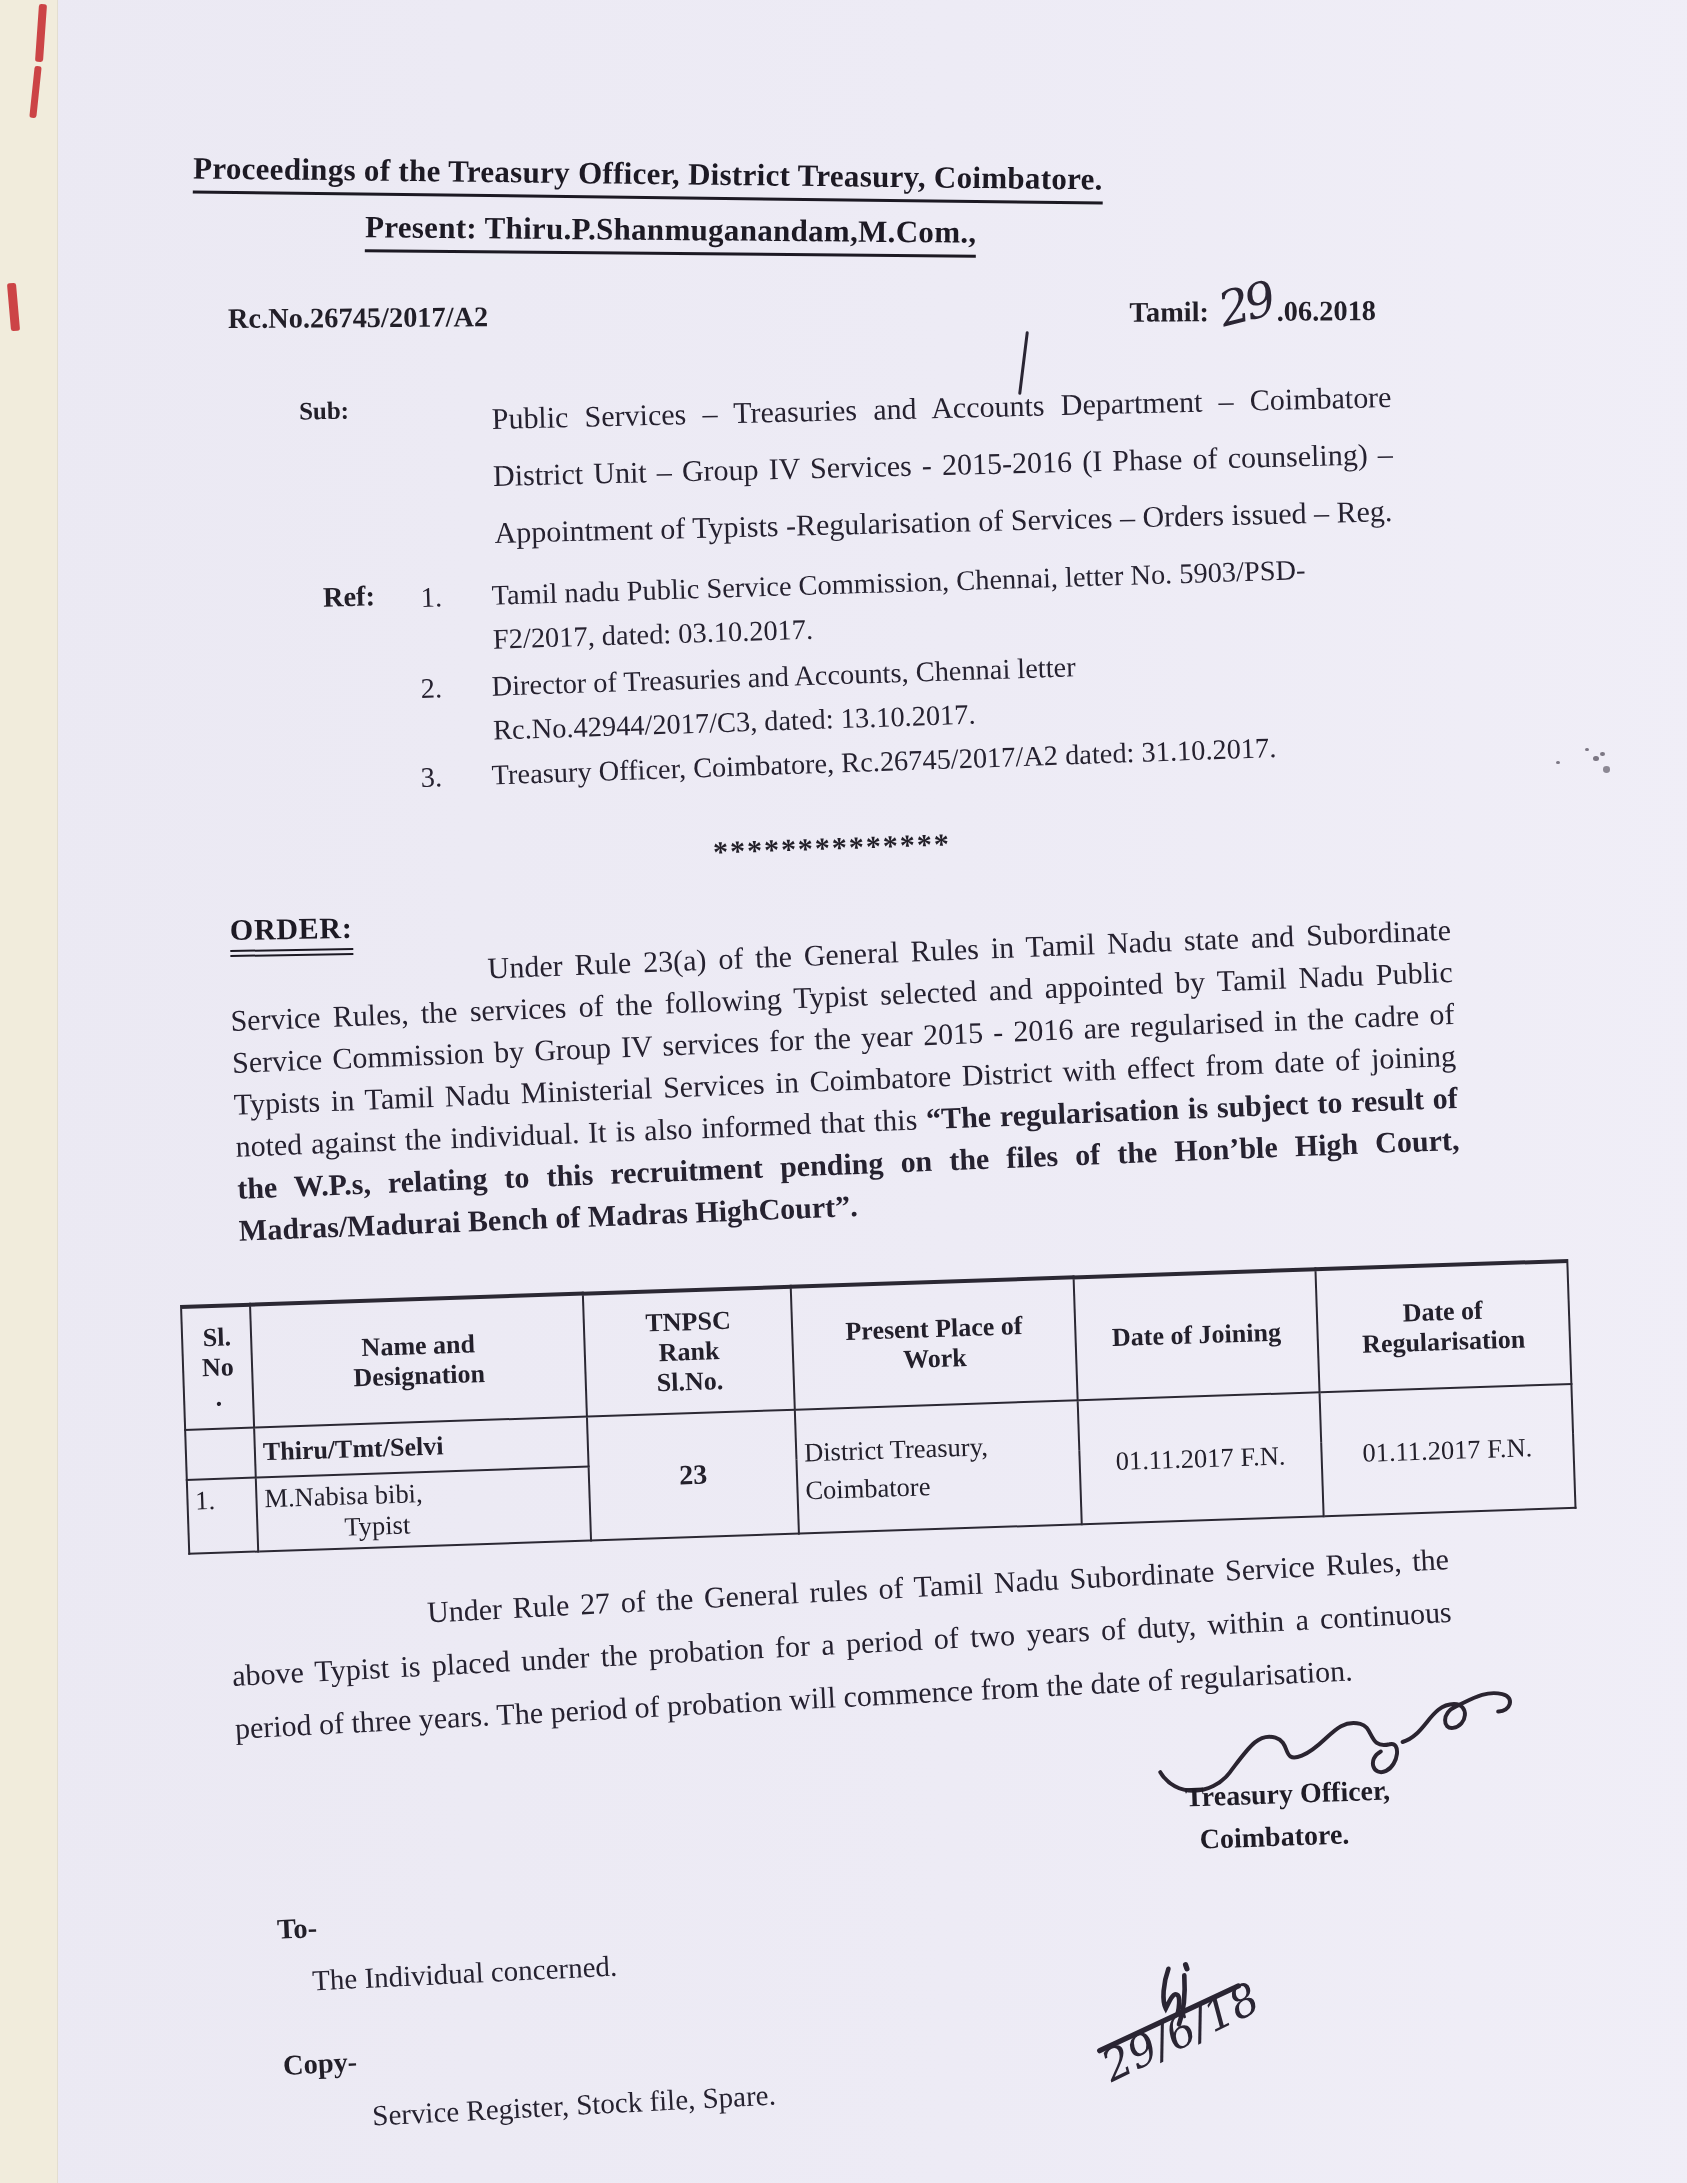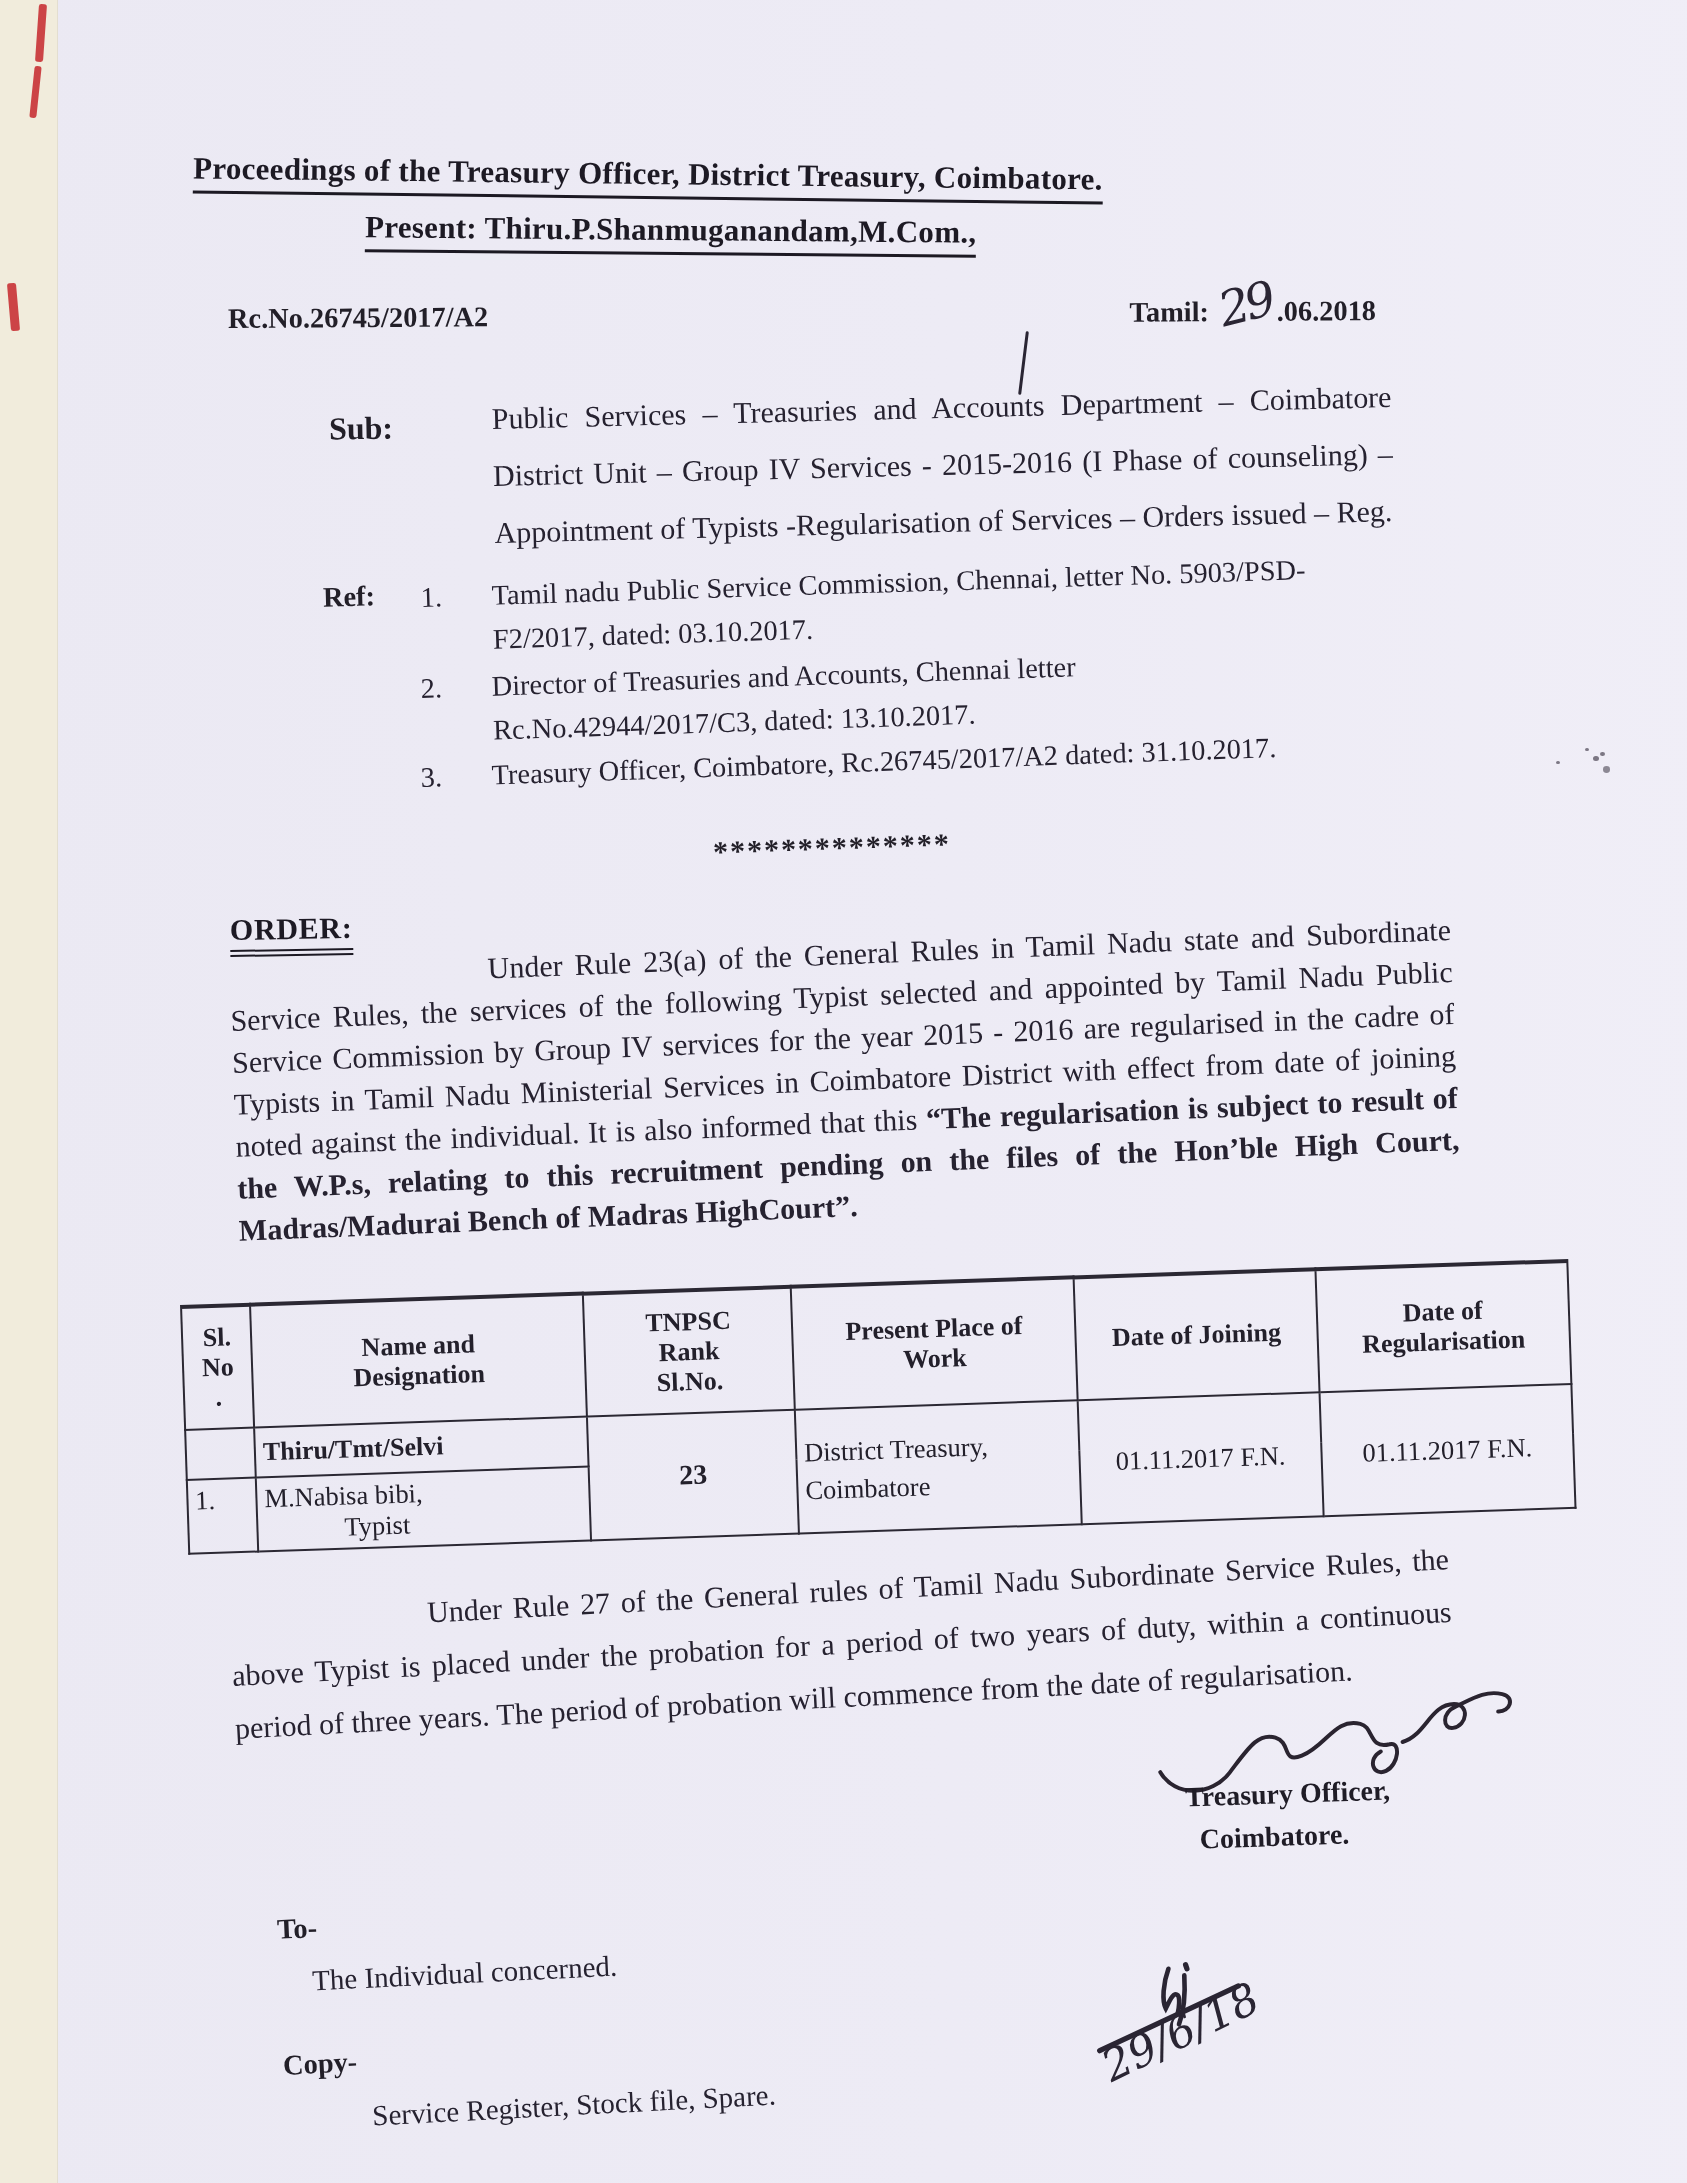--- a/index.html
+++ b/index.html
@@ -22,21 +22,21 @@
 
   .rc-line{left:228px;top:299px;width:1148px;display:flex;justify-content:space-between;
         font-weight:bold;font-size:28.4px;transform:rotate(-.4deg);}
   .dated-wrap{display:flex;align-items:flex-start;}
   .hand-day{display:inline-block;font-size:48px;line-height:26.5px;font-weight:normal;
         font-style:italic;transform:rotate(-14deg) translateY(-5.3px);color:#2a2533;
         font-family:"DejaVu Serif",serif;letter-spacing:-4px;margin:0 4px 0 10.6px;}
   .hand-day-tail{position:absolute;left:1022px;top:331px;width:2.6px;height:64px;
         background:#2a2533;border-radius:2px;transform:rotate(7deg);}
 
-  .sub-label{left:299px;top:410px;font-size:32px;transform:rotate(-1deg);margin-left:30px;}
+  .sub-label{left:299px;top:397px;font-size:25px;transform:rotate(-1deg);}
   .sub-text{left:491px;top:390px;width:900px;font-size:30px;line-height:57px;
         text-align:justify;transform:rotate(-1.4deg);transform-origin:0 0;color:#262230;}
 
   .ref-label{left:323px;top:581px;font-size:28.4px;transform:rotate(-1.5deg);}
   .ref-item{position:absolute;left:420px;width:939px;display:flex;font-size:28.4px;
         line-height:44px;transform-origin:0 0;color:#262230;}
   .ref-no{width:71px;flex:none;}
   .ref-text{width:834px;}
   .ri1{top:576px;transform:rotate(-1.8deg);}
   .ri2{top:667px;transform:rotate(-1.9deg);}

